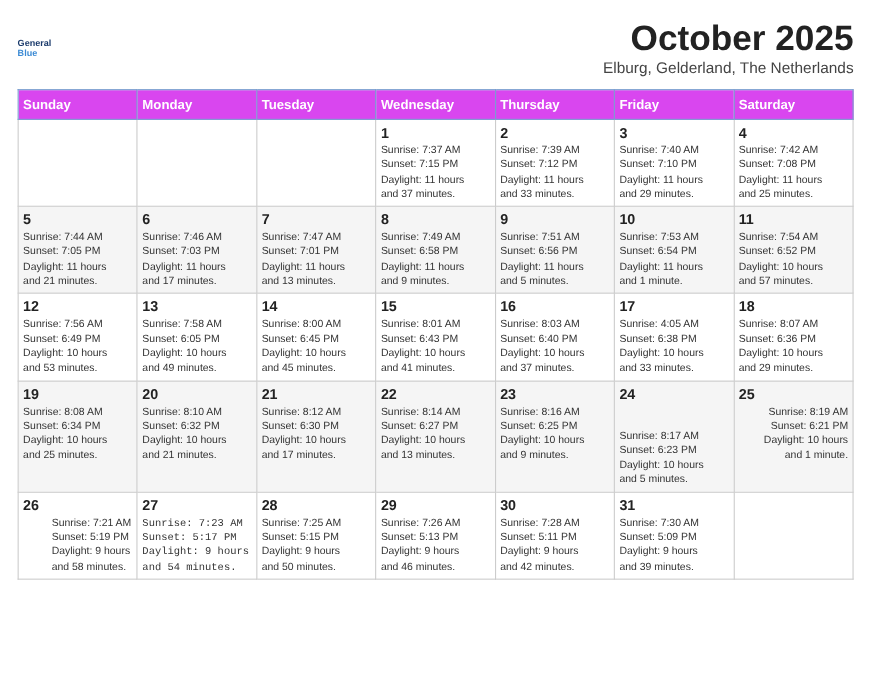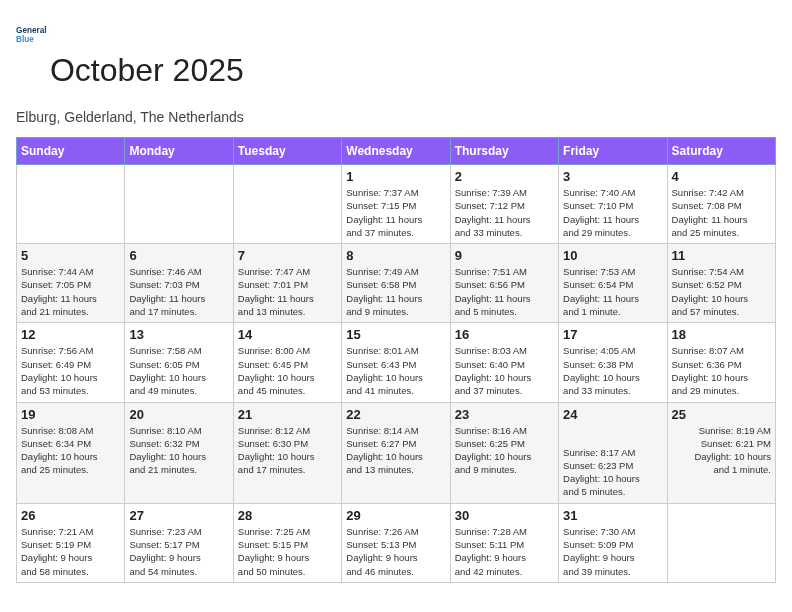--- a/index.html
+++ b/index.html
@@ -6,53 +6,51 @@
     body {
       font-family: Arial, sans-serif;
       background: #fff;
       width: 792px;
       min-height: 612px;
       padding: 16px;
     }
     .header {
       display: flex;
       justify-content: space-between;
-      align-items: flex-start;
+      align-items: center;
       margin-bottom: 12px;
-      flex-direction: column;
     }
     .logo {
       display: flex;
       align-items: center;
       gap: 4px;
     }
     .logo-icon {
       width: 36px;
       height: 36px;
     }
     .title-block {
       text-align: right;
     }
     .month-title {
       font-size: 32px;
-      font-weight: normal;
+      font-weight: bold;
       color: #222;
     }
     .location {
       font-size: 14px;
       color: #444;
-      margin-top: 20px;
     }
     .calendar {
       width: 100%;
       border-collapse: collapse;
       border: 1px solid #aaa;
     }
     .calendar th {
-      background-color: #8b5cf6;
+      background-color: #d946ef;
       color: #fff;
       font-size: 12px;
       font-weight: bold;
       padding: 6px 4px;
       text-align: left;
       border: 1px solid #7a9ed0;
     }
     .calendar td {
       vertical-align: top;
       padding: 4px;
@@ -292,28 +290,28 @@
           <span class="day-num">25</span>
           <div class="day-info" style="white-space: pre-line; text-align: right;">Sunrise: 8:19 AM
 Sunset: 6:21 PM
 Daylight: 10 hours
 and 1 minute.</div>
         </td>
       </tr>
       <tr>
         <td>
           <span class="day-num">26</span>
-          <div class="day-info" style="white-space: pre-line;">Sunrise: 7:21 AM
+          <div class="day-info" style="white-space: pre-line; margin-left: 26px;">Sunrise: 7:21 AM
 Sunset: 5:19 PM
 Daylight: 9 hours
 and 58 minutes.</div>
         </td>
         <td>
           <span class="day-num">27</span>
-          <div class="day-info" style="white-space: pre-line;">Sunrise: 7:23 AM
+          <div class="day-info" style="white-space: pre-line; font-family: Liberation Mono, monospace;">Sunrise: 7:23 AM
 Sunset: 5:17 PM
 Daylight: 9 hours
 and 54 minutes.</div>
         </td>
         <td>
           <span class="day-num">28</span>
           <div class="day-info" style="white-space: pre-line;">Sunrise: 7:25 AM
 Sunset: 5:15 PM
 Daylight: 9 hours
 and 50 minutes.</div>

